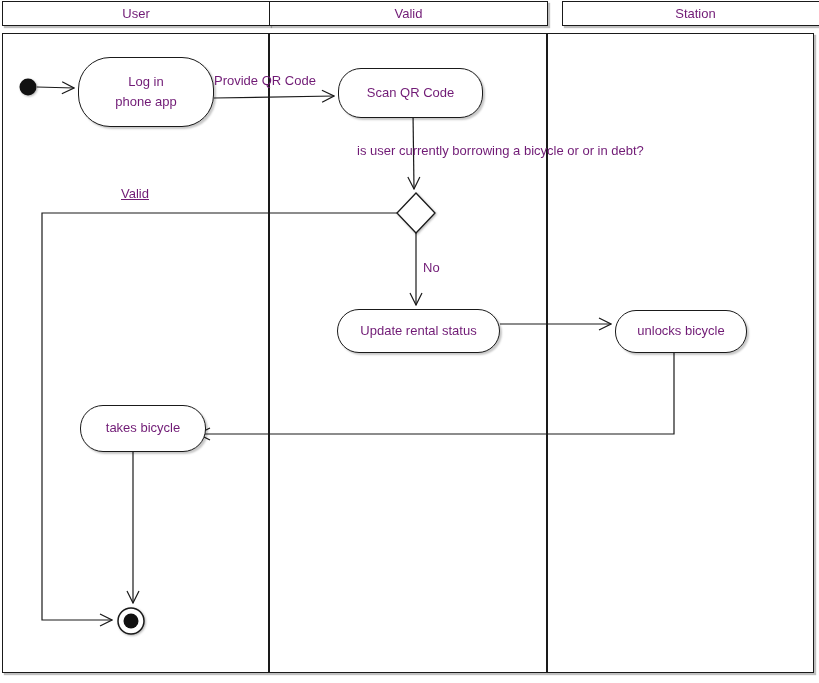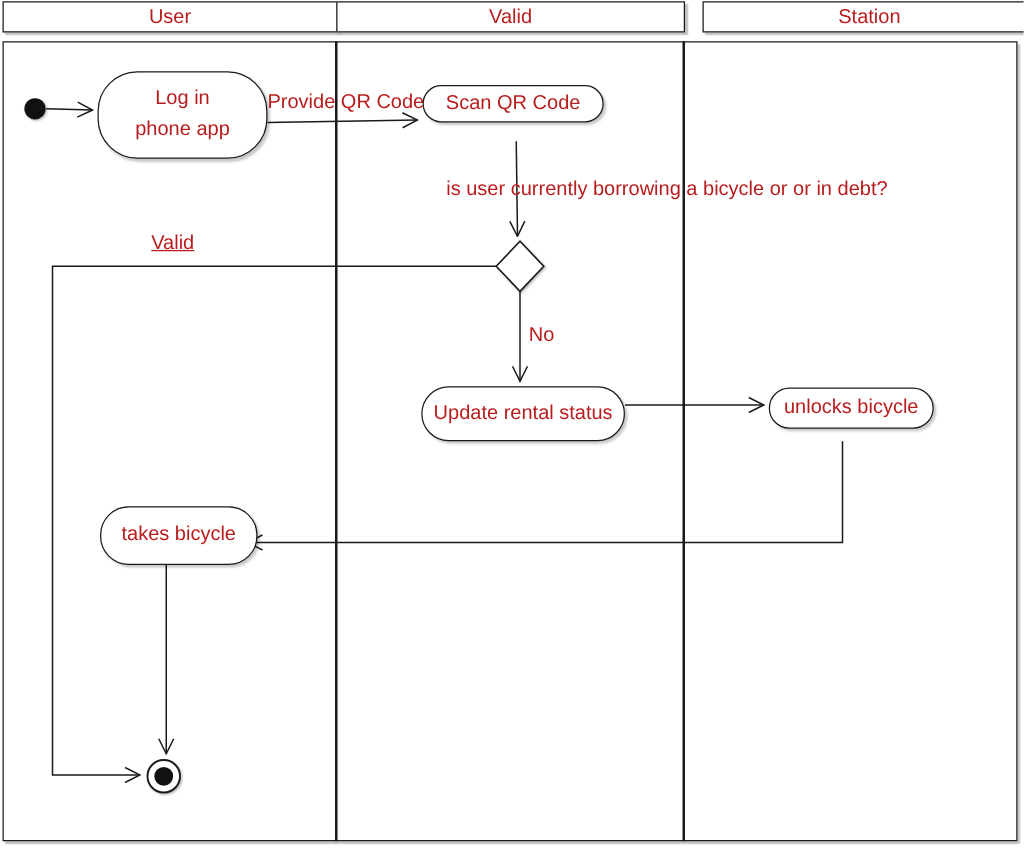--- a/index.html
+++ b/index.html
@@ -2,22 +2,22 @@
 <html><head>
 <meta charset="utf-8">
 <style>
   html, body { margin: 0; padding: 0; background: #ffffff; }
   .diagram {
     position: relative;
     width: 819px;
     height: 683px;
     background: #ffffff;
     font-family: "Liberation Sans", sans-serif;
-    font-size: 16px;
-    color: #b91c1c;
+    font-size: 13px;
+    color: #701a75;
     overflow: hidden;
   }
   .lane-header {
     position: absolute;
     top: 1px;
     height: 25px;
     box-sizing: border-box;
     border: 1.5px solid #1a1a1a;
     background: #ffffff;
     display: flex;
@@ -60,23 +60,23 @@
     background: #ffffff;
     display: flex;
     align-items: center;
     justify-content: center;
     text-align: center;
     white-space: pre-line;
     line-height: 1.55;
     box-shadow: 2px 2px 2px rgba(0,0,0,0.22);
   }
   .node-login  { left: 78px;  top: 57px;  width: 136px; height: 70px; border-radius: 32px; }
-  .node-scan   { left: 338px; top: 68px;  width: 145px; height: 30px; border-radius: 23px; text-align: right; }
+  .node-scan   { left: 338px; top: 68px;  width: 145px; height: 50px; border-radius: 23px; text-align: right; }
   .node-update { left: 337px; top: 309px; width: 163px; height: 44px; border-radius: 22px; }
-  .node-unlock { left: 615px; top: 310px; width: 132px; height: 33px; border-radius: 21px; }
+  .node-unlock { left: 615px; top: 310px; width: 132px; height: 43px; border-radius: 21px; }
   .node-take   { left: 80px;  top: 405px; width: 126px; height: 47px; border-radius: 23px; }
   .edge-label {
     position: absolute;
     white-space: nowrap;
   }
   .label-provide  { left: 214px; top: 73px; }
   .label-question { left: 357px; top: 143px; }
   .label-valid    { left: 121px; top: 186px; text-decoration: underline; }
   .label-no       { left: 423px; top: 260px; }
 </style>

